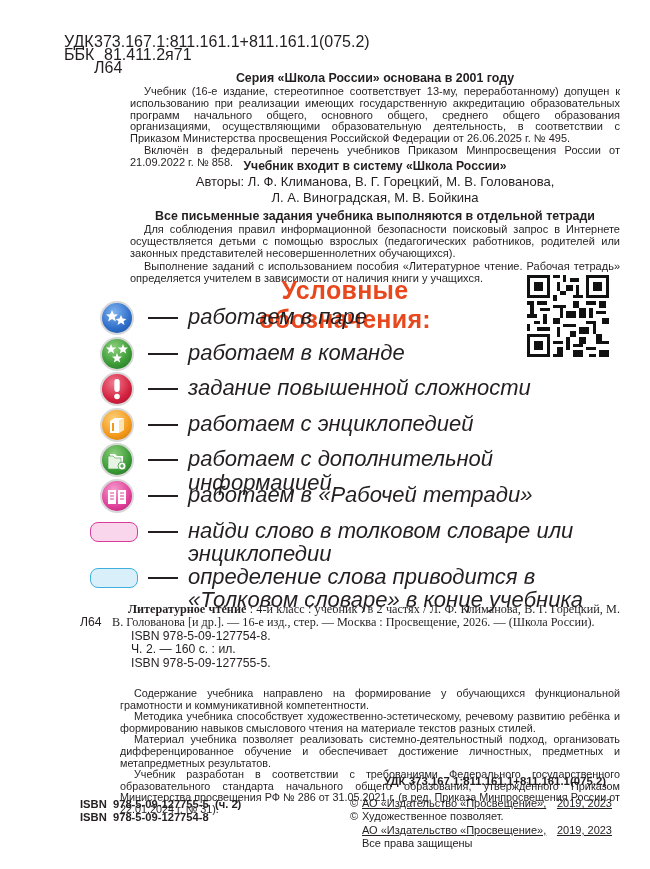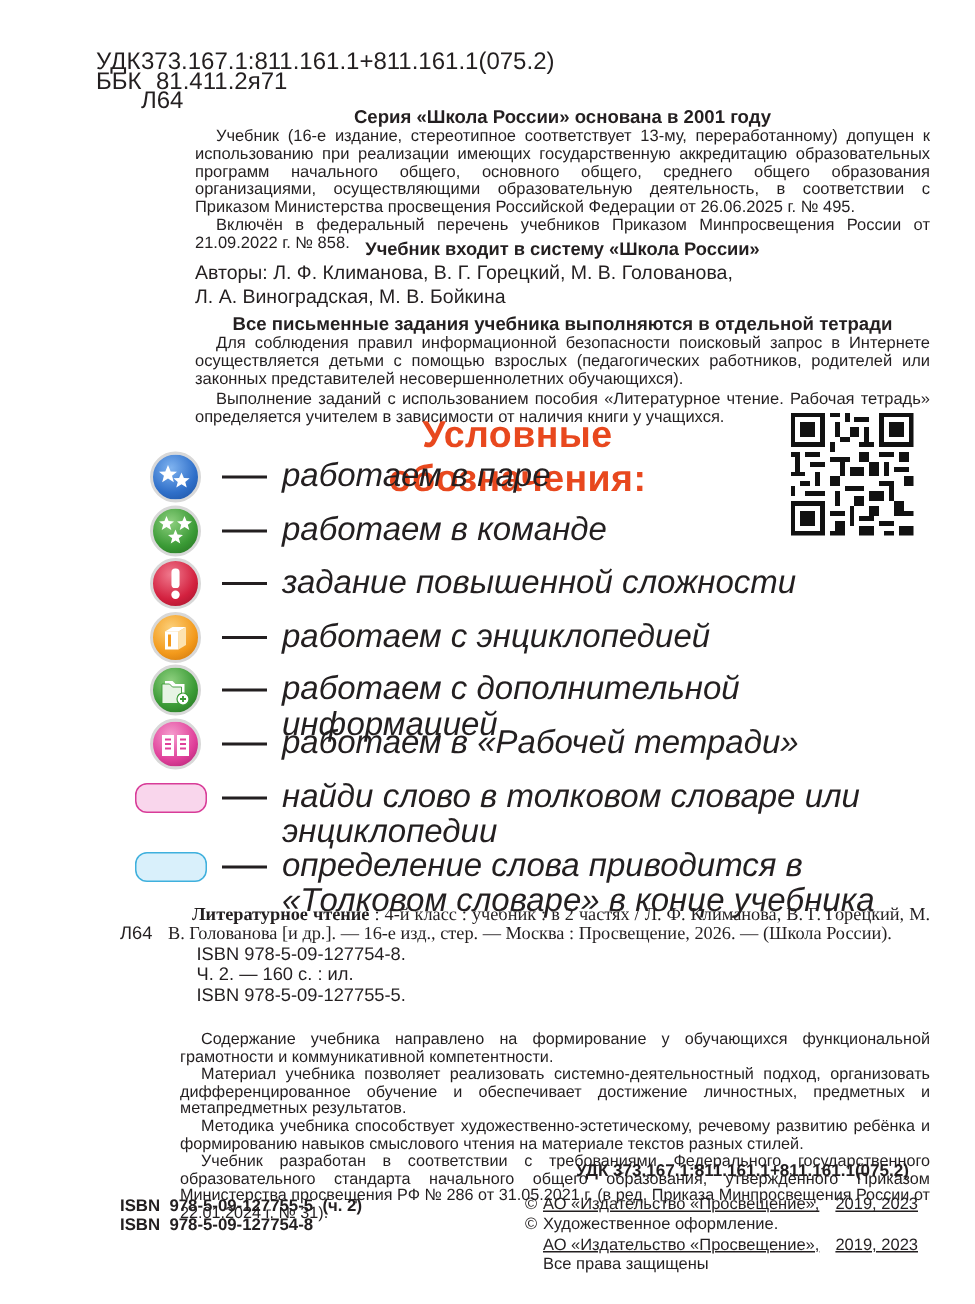--- a/index.html
+++ b/index.html
@@ -11,21 +11,21 @@
     .codes { left: 64px; top: 35px; font-size: 16px; line-height: 13px; }
     .codes .row { display: flex; }
     .codes .k { width: 24px; }
     .codes .v { margin-left: 0; }
     .series-title { left: 130px; width: 490px; top: 71px; text-align: center; font-weight: bold; font-size: 12.4px; }
     .para { text-align: justify; text-align-last: left; }
     .para p { margin: 0; }
     .para .ind { text-indent: 14px; }
     .block1 { left: 130px; width: 490px; top: 86px; font-size: 11px; line-height: 11.8px; }
     .system-title { left: 130px; width: 490px; top: 159px; text-align: center; font-weight: bold; font-size: 12.2px; }
-    .authors { left: 130px; width: 490px; top: 174px; font-size: 13px; line-height: 16px; }
+    .authors { left: 130px; width: 490px; top: 174px; text-align: center; font-size: 13px; line-height: 16px; }
     .tasks-title { left: 130px; width: 490px; top: 209px; text-align: center; font-weight: bold; font-size: 12.4px; }
     .block2 { left: 130px; width: 490px; top: 224px; font-size: 11px; line-height: 11.8px; }
     .legend-title { left: 200px; width: 290px; top: 276px; text-align: center; color: #e8481e; font-weight: bold; font-size: 25px; letter-spacing: 0.3px; }
     .qr { left: 527px; top: 275px; width: 82px; height: 82px; }
     .legend-item { position: absolute; left: 100px; display: flex; align-items: flex-start; }
     .legend-item .ico { width: 34px; height: 34px; border-radius: 50%; position: relative; box-sizing: border-box; border: 2px solid #d8d8d8; }
     .legend-item .dash { width: 30px; height: 1.6px; background: #231f20; margin-left: 14px; margin-top: 16px; }
     .legend-item .txt { margin-left: 10px; font-size: 22px; line-height: 24px; color: #231f20; margin-top: 4px; width: 450px; font-style: italic; }
     .legend-item .pill { width: 48px; height: 20px; border-radius: 8px; box-sizing: border-box; margin-top: 7px; }
     .ico svg { position: absolute; left: 0; top: 0; }
@@ -234,22 +234,22 @@
   <div class="body">
     <p class="first"><b>Литературное чтение</b><span> : 4-й класс : учебник : в 2 частях / Л. Ф. Климанова, В. Г. Горецкий, М. В. Голованова [и др.]. — 16-е изд., стер. — Москва : Просвещение, 2026. — (Школа России).</span></p>
     <div class="isbn">ISBN 978-5-09-127754-8.</div>
     <div class="isbn">Ч. 2. — 160 с. : ил.</div>
     <div class="isbn">ISBN 978-5-09-127755-5.</div>
   </div>
 </div>
 
 <div class="abs para block3">
   <p class="ind">Содержание учебника направлено на формирование у обучающихся функциональной грамотности и коммуникативной компетентности.</p>
+  <p class="ind">Методика учебника способствует художественно-эстетическому, речевому развитию ребёнка и формированию навыков смыслового чтения на материале текстов разных стилей.</p>
   <p class="ind">Материал учебника позволяет реализовать системно-деятельностный подход, организовать дифференцированное обучение и обеспечивает достижение личностных, предметных и метапредметных результатов.</p>
-  <p class="ind">Методика учебника способствует художественно-эстетическому, речевому развитию ребёнка и формированию навыков смыслового чтения на материале текстов разных стилей.</p>
   <p class="ind">Учебник разработан в соответствии с требованиями Федерального государственного образовательного стандарта начального общего образования, утверждённого Приказом Министерства просвещения РФ № 286 от 31.05.2021 г. (в ред. Приказа Минпросвещения России от 22.01.2024 г. № 31).</p>
 </div>
 
 <div class="abs udk2">
   <div style="padding-left:20px">УДК 373.167.1:811.161.1+811.161.1(075.2)</div>
 </div>
 
 <div class="abs isbns">
   <div style="white-space:pre">ISBN  978-5-09-127755-5  (ч. 2)</div>
   <div style="white-space:pre">ISBN  978-5-09-127754-8</div>
@@ -258,21 +258,21 @@
 <div class="abs copy">
   <div>
       <span class="sym">©</span>
       <span class="jl">
         <span>АО «Издательство «Просвещение»,</span>
         <span>2019, 2023</span>
       </span>
     </div>
   <div>
       <span class="sym">©</span>
-      <span>Художественное оформление.</span>
+      <span>Художественное позволяет.</span>
     </div>
   <div>
       <span class="sym"></span>
       <span class="jl">
         <span>АО «Издательство «Просвещение»,</span>
         <span>2019, 2023</span>
       </span>
     </div>
   <div>
       <span class="sym"></span>

